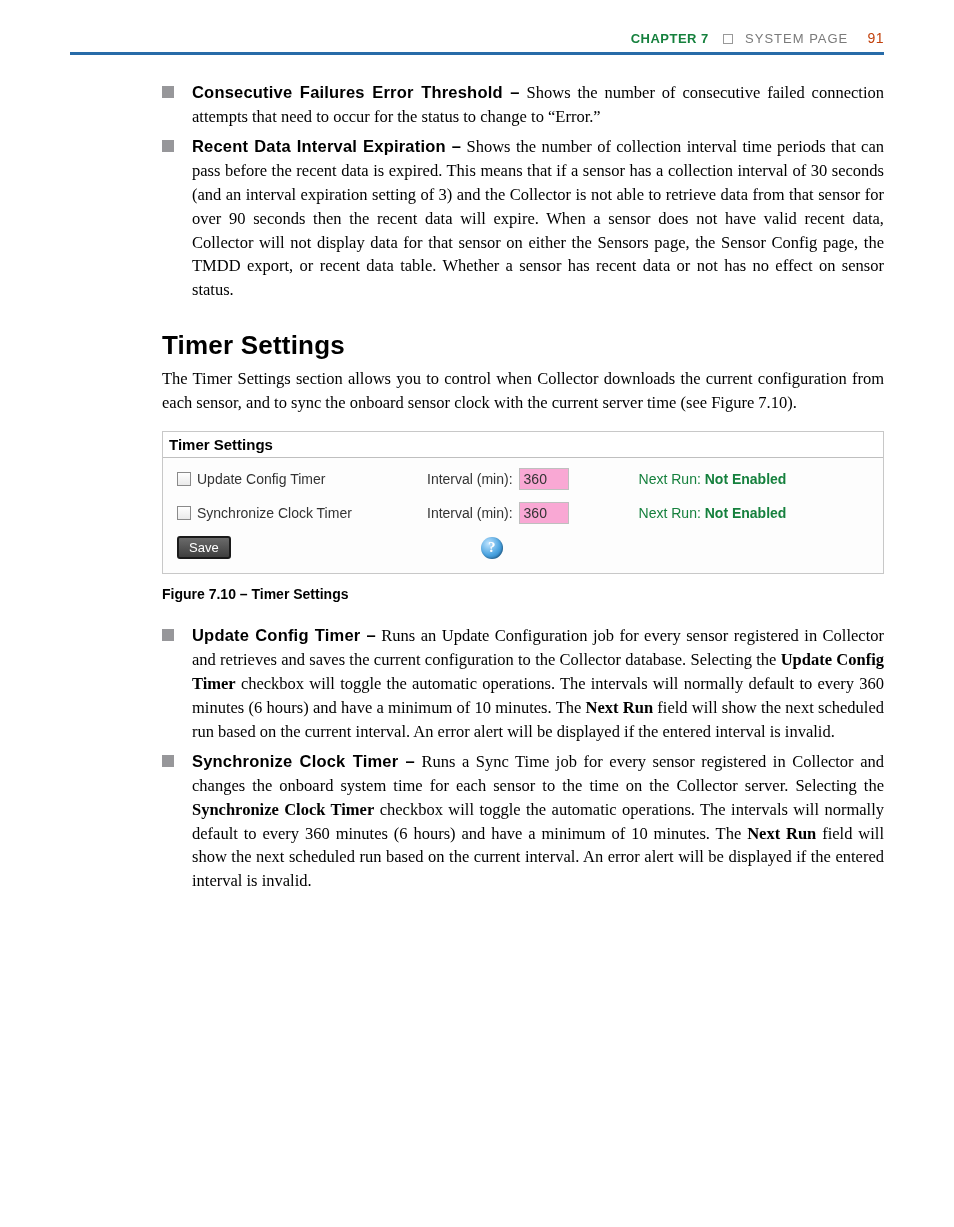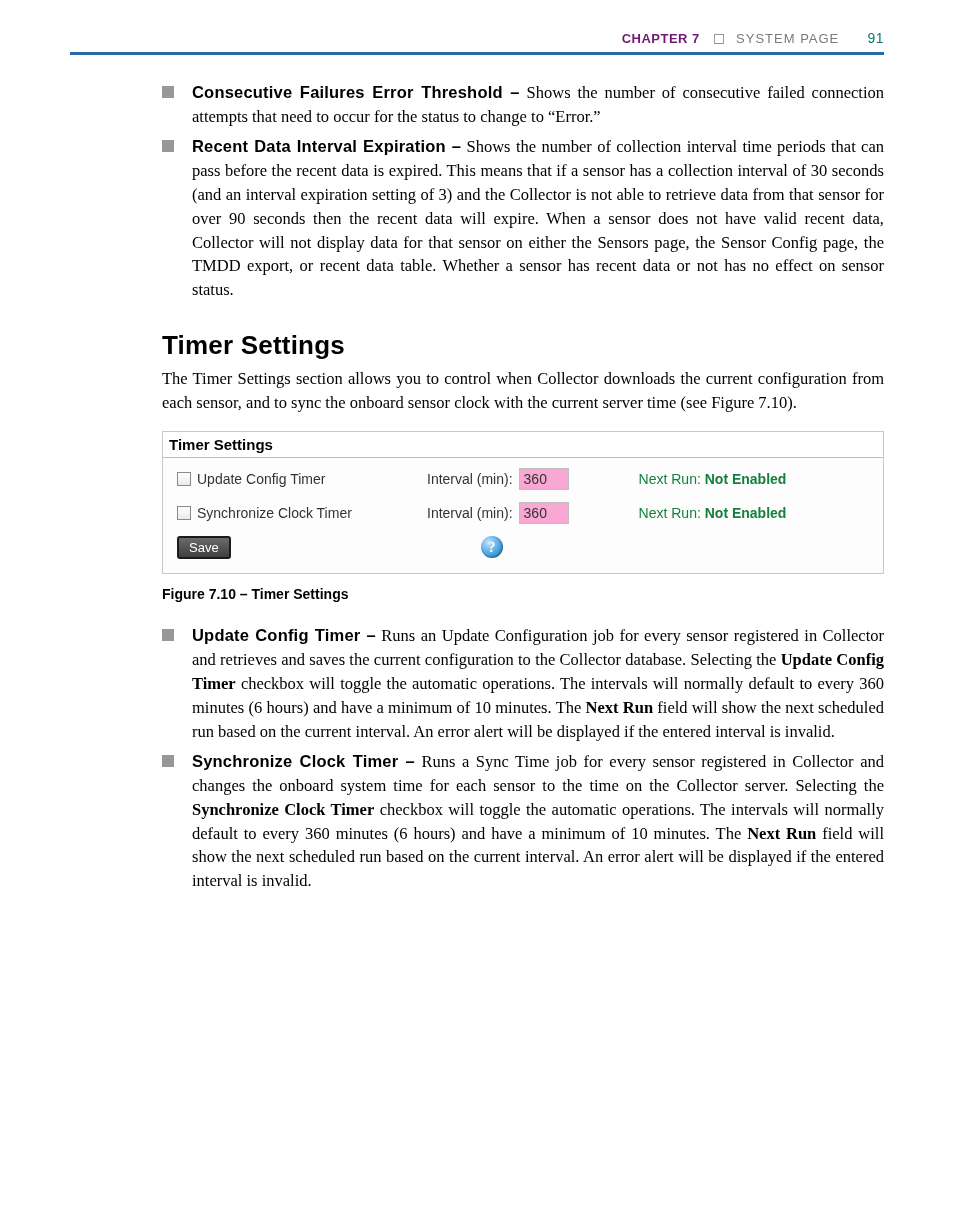--- a/index.html
+++ b/index.html
@@ -16,24 +16,24 @@
   }
   .running-head {
     border-bottom: 3px solid #276ba8;
     padding-bottom: 6px;
     margin-bottom: 26px;
     text-align: right;
     font-family: Arial, Helvetica, sans-serif;
     font-size: 13px;
     letter-spacing: 0.5px;
   }
-  .running-head .chapter-label { font-weight: 800; color: #701a75; }
+  .running-head .chapter-label { font-weight: 800; color: #15803d; }
   .running-head .sep { display:inline-block; width:10px; height:10px; border:1px solid #999; margin:0 8px 0 10px; position:relative; top:1px; }
   .running-head .chapter-title { color:#7a7a7a; font-weight:400; letter-spacing:1px;}
-  .running-head .pageno { margin-left: 24px; color:#0f766e; font-size:14px;}
+  .running-head .pageno { margin-left: 15px; color:#c2410c; font-size:14px;}
   .content { margin-left: 92px; }
   ul.sq { list-style:none; padding:0; margin:0 0 24px 0; }
   ul.sq > li { position:relative; padding-left:30px; margin-bottom:6px; font-size:16.5px; line-height:1.45; text-align:justify; }
   ul.sq > li::before {
     content:""; position:absolute; left:0; top:5px;
     width:12px; height:12px; background:#97979a;
   }
   .term { font-family: Arial, Helvetica, sans-serif; font-weight:800; font-stretch:condensed; letter-spacing:0.2px;}
   h2.section {
     font-family: Arial, Helvetica, sans-serif;
@@ -58,21 +58,21 @@
     margin-right:6px; flex:0 0 auto;
   }
   .lbl { font-family: Arial, Helvetica, sans-serif; font-size:14px; color:#333; width:210px; }
   .intlabel { font-family: Arial, Helvetica, sans-serif; font-size:14px; color:#333; margin-left:20px;}
   .intinput {
     font-family: Arial, Helvetica, sans-serif; font-size:14px; color:#333;
     width:50px; border:1px solid #bfbfbf; padding:2px 4px; margin-left:6px; background:#f9a8d4;
   }
   .nextrun { font-family: Arial, Helvetica, sans-serif; font-size:14px; color:#15803d; margin-left:70px;}
   .nextrun b { font-weight:700; }
-  .save-row { display:flex; gap: 250px;}
+  .save-row { display:flex; align-items:center; gap: 250px;}
   .save-btn {
     font-family: Arial, Helvetica, sans-serif; font-size:13px; color:#fff;
     background:linear-gradient(#6a6a6a,#3f3f3f);
     border:2px solid #1a1a1a; border-radius:3px; padding:2px 10px;
   }
   .help {
     width:22px; height:22px; border-radius:50%;
     background:radial-gradient(circle at 35% 30%, #bfe4ff 0%, #4aa3e0 55%, #1e6fb0 100%);
     color:#fff; font-family: Georgia, serif; font-weight:700; font-size:15px;
     display:flex; align-items:center; justify-content:center;

